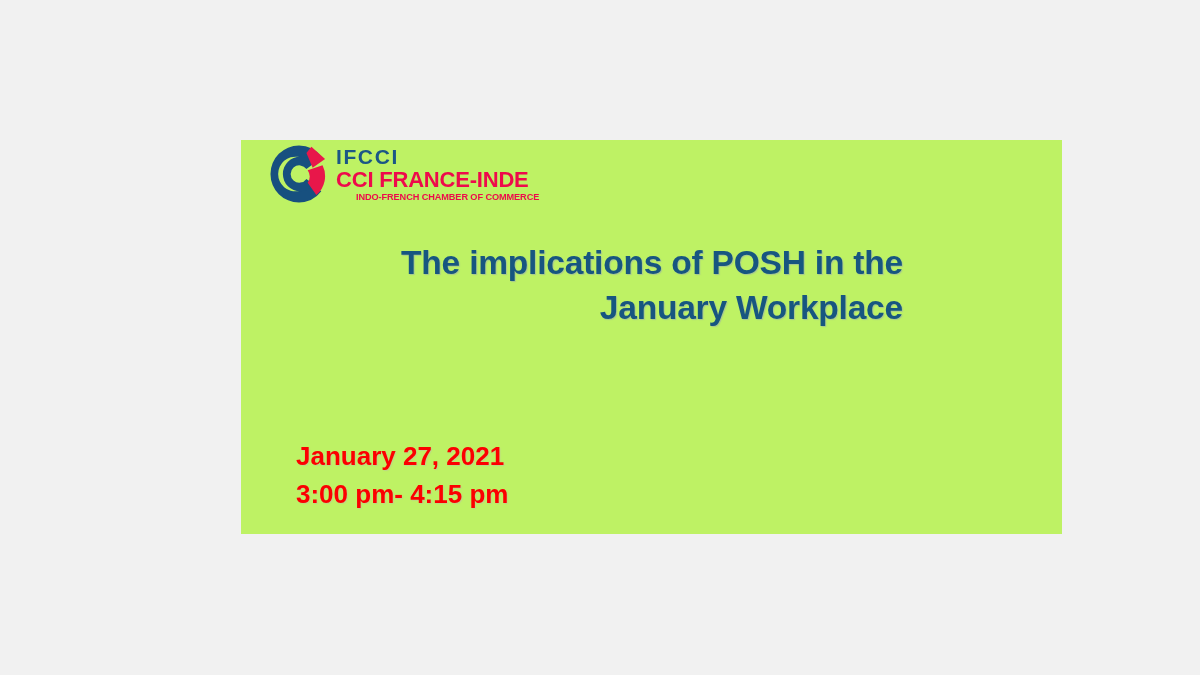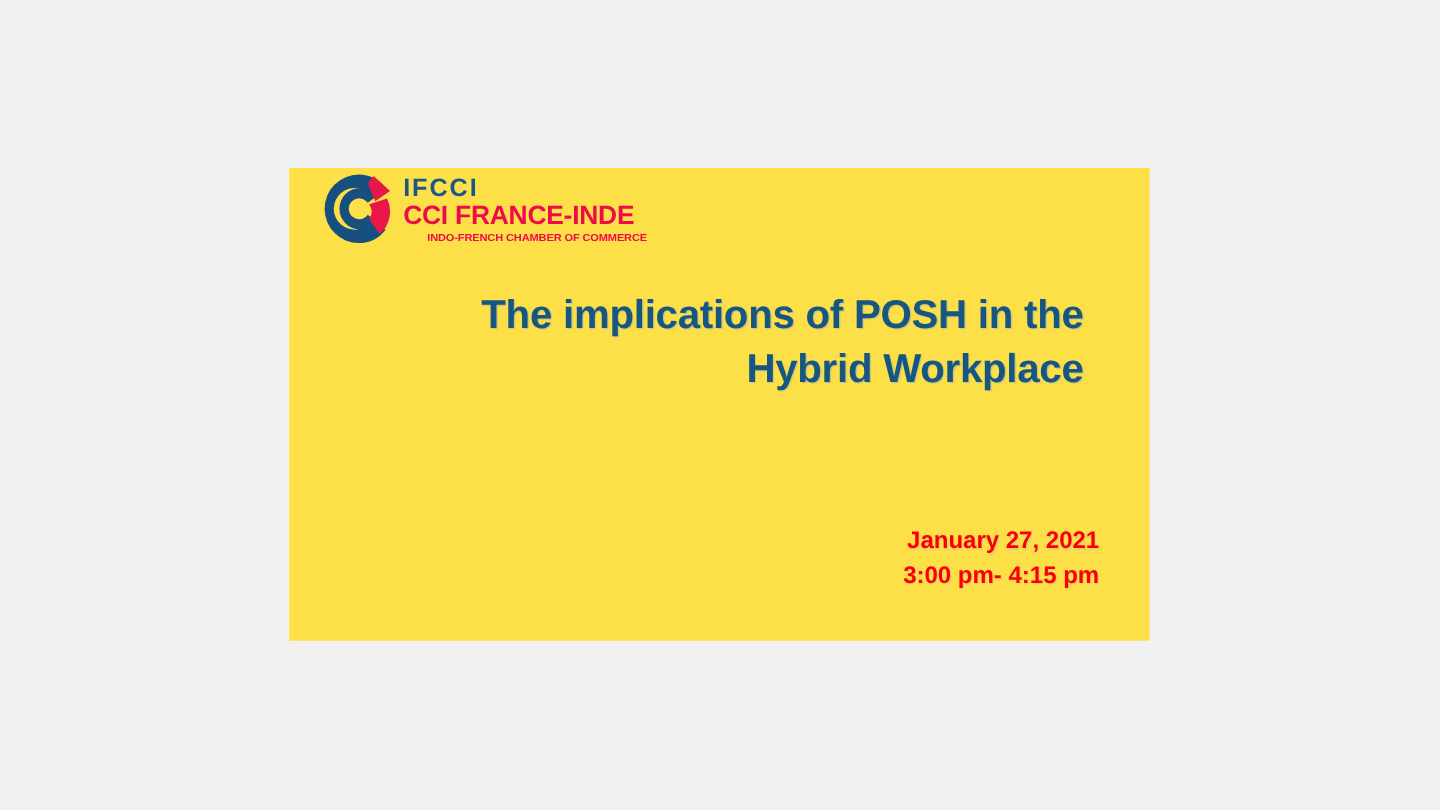--- a/index.html
+++ b/index.html
@@ -13,23 +13,23 @@
     font-family: "Liberation Sans", sans-serif;
     overflow: hidden;
     position: relative;
   }
 
   
   .slide {
     position: absolute;
     left: 241px;
     top: 140px;
-    width: 717px;
+    width: 821px;
     height: 394px;
-    background: #fde047;
+    background: #bef264;
   }
 
   
   .logo-lockup {
     position: absolute;
     left: 27px;
     top: 3px;
     display: flex;
     align-items: center;
     gap: 6px;
@@ -86,27 +86,27 @@
     font-size: 33.5px;
     line-height: 1.33;
     color: #175680;
     text-shadow: 1px 1px 1px rgba(150,165,180,0.55);
     letter-spacing: -0.2px;
   }
 
   
   .slide-datetime {
     position: absolute;
-    left: 68px;
+    left: 55px;
     top: 297px;
     width: 607px;
-    text-align: right;
+    text-align: left;
     font-family: "Liberation Sans", sans-serif;
     font-weight: bold;
-    font-size: 20px;
+    font-size: 26px;
     line-height: 1.47;
     color: #fc0000;
     text-shadow: 1px 1px 1px rgba(190,180,180,0.45);
   }
   .slide-datetime .dt-line {
     display: block;
   }
 </style>
 </head>
 <body>
@@ -146,21 +146,21 @@
       <div class="wordmark-ifcci">IFCCI</div>
       <div class="wordmark-ccifi">CCI FRANCE-INDE</div>
       <div class="wordmark-tagline">INDO-FRENCH CHAMBER OF COMMERCE</div>
     </div>
 
   </div>
 
   <div class="slide-title">
     <span>The implications of POSH in the</span>
     <br>
-    <span>Hybrid Workplace</span>
+    <span>January Workplace</span>
   </div>
 
   <div class="slide-datetime">
     <span class="dt-line">January 27, 2021</span>
     <span class="dt-line">3:00 pm- 4:15 pm</span>
   </div>
 
 </div>
 
 </body></html>

